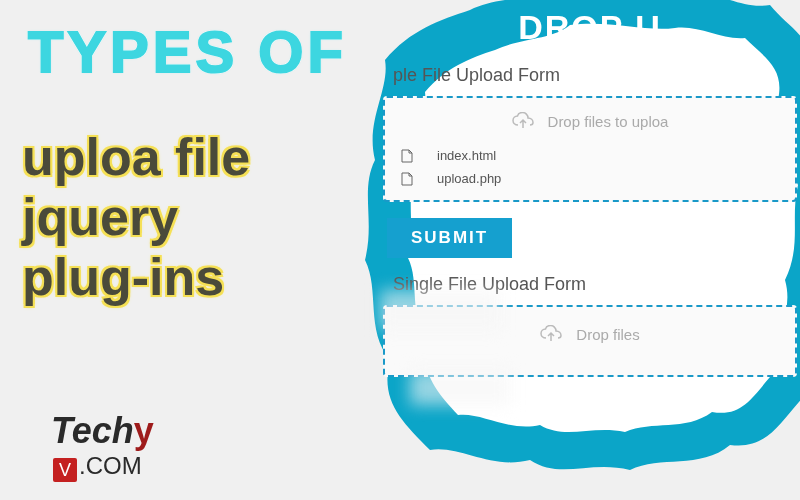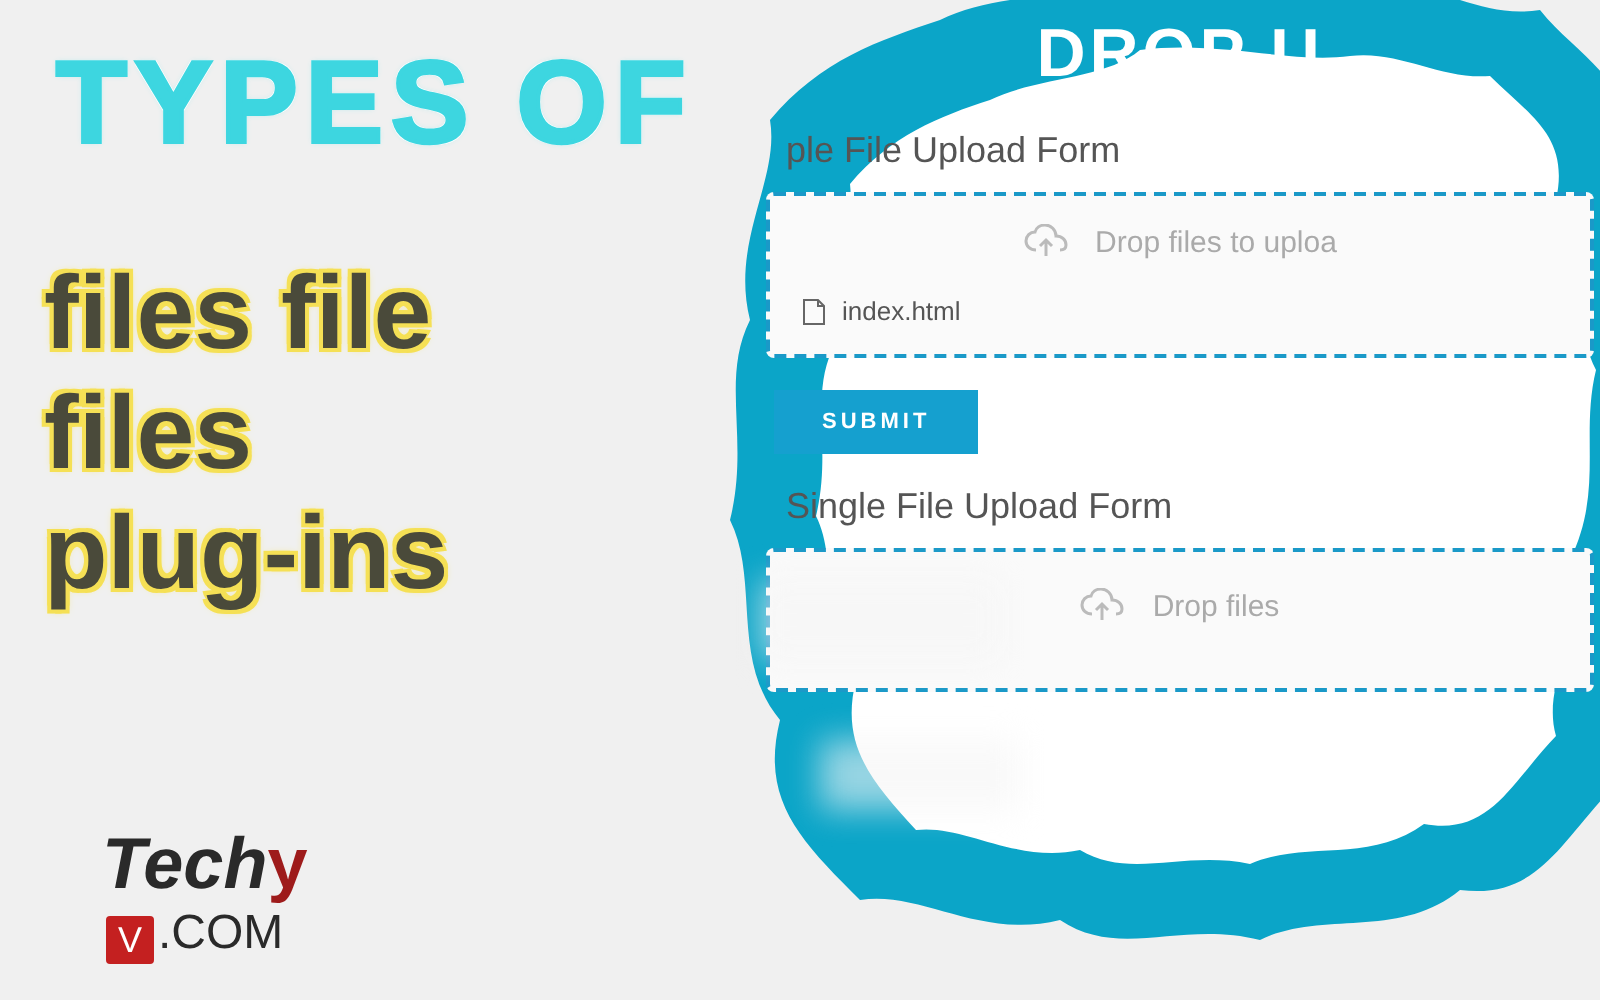--- a/index.html
+++ b/index.html
@@ -98,36 +98,36 @@
       gap: 12px;
     }
     .cloud-icon {
       width: 24px;
       height: 18px;
       display: inline-block;
     }
     .file-row {
       display: flex;
       align-items: center;
-      gap: 8px;
+      gap: 24px;
       color: #555;
       font-size: 13px;
       padding: 4px 2px;
     }
     .file-icon {
       width: 12px;
       height: 14px;
       display: inline-block;
     }
     .submit-btn {
       background: #15a0cf;
       color: #fff;
       border: none;
       padding: 10px 24px;
-      font-size: 11px;
+      font-size: 17px;
       letter-spacing: 2px;
       margin: 4px 0 16px 12px;
       cursor: pointer;
       font-weight: 600;
     }
     .logo {
       position: absolute;
       bottom: 18px;
       left: 22px;
       font-family: Arial, sans-serif;
@@ -160,22 +160,22 @@
     }
   </style>
 </head>
 <body>
 
 <div class="title-types">
   <span>TYPES</span>
   <span>OF</span>
 </div>
 
-<div class="subtitle sub1">files file</div>
-<div class="subtitle sub2">files</div>
+<div class="subtitle sub1">uploa file</div>
+<div class="subtitle sub2">jquery</div>
 <div class="subtitle sub3">plug-ins</div>
 
 <div class="splash">
   <svg class="splash-bg" viewBox="0 0 580 540">
     <defs>
       <clipPath id="splashclip">
         <path d="M 290 20 
                  C 340 15, 380 30, 410 25
                  C 440 20, 460 40, 490 35
                  C 510 60, 540 70, 530 110
@@ -230,20 +230,28 @@
         <span>Drop files to uploa</span>
       </div>
       <div class="file-row">
         <span class="file-icon">
           <svg viewBox="0 0 12 14" fill="none" stroke="#666" stroke-width="1">
             <path d="M1 1 L8 1 L11 4 L11 13 L1 13 Z M8 1 L8 4 L11 4"></path>
           </svg>
         </span>
         <span>index.html</span>
       </div>
+      <div class="file-row">
+        <span class="file-icon">
+          <svg viewBox="0 0 12 14" fill="none" stroke="#666" stroke-width="1">
+            <path d="M1 1 L8 1 L11 4 L11 13 L1 13 Z M8 1 L8 4 L11 4"></path>
+          </svg>
+        </span>
+        <span>upload.php</span>
+      </div>
     </div>
     
     <button class="submit-btn">SUBMIT</button>
     
     <div class="form-title">Single File Upload Form</div>
     
     <div class="dashed-box" style="padding:18px;">
       <div class="drop-hint">
         <span class="cloud-icon">
           <svg viewBox="0 0 24 18" fill="none" stroke="#bbb" stroke-width="1.5">

